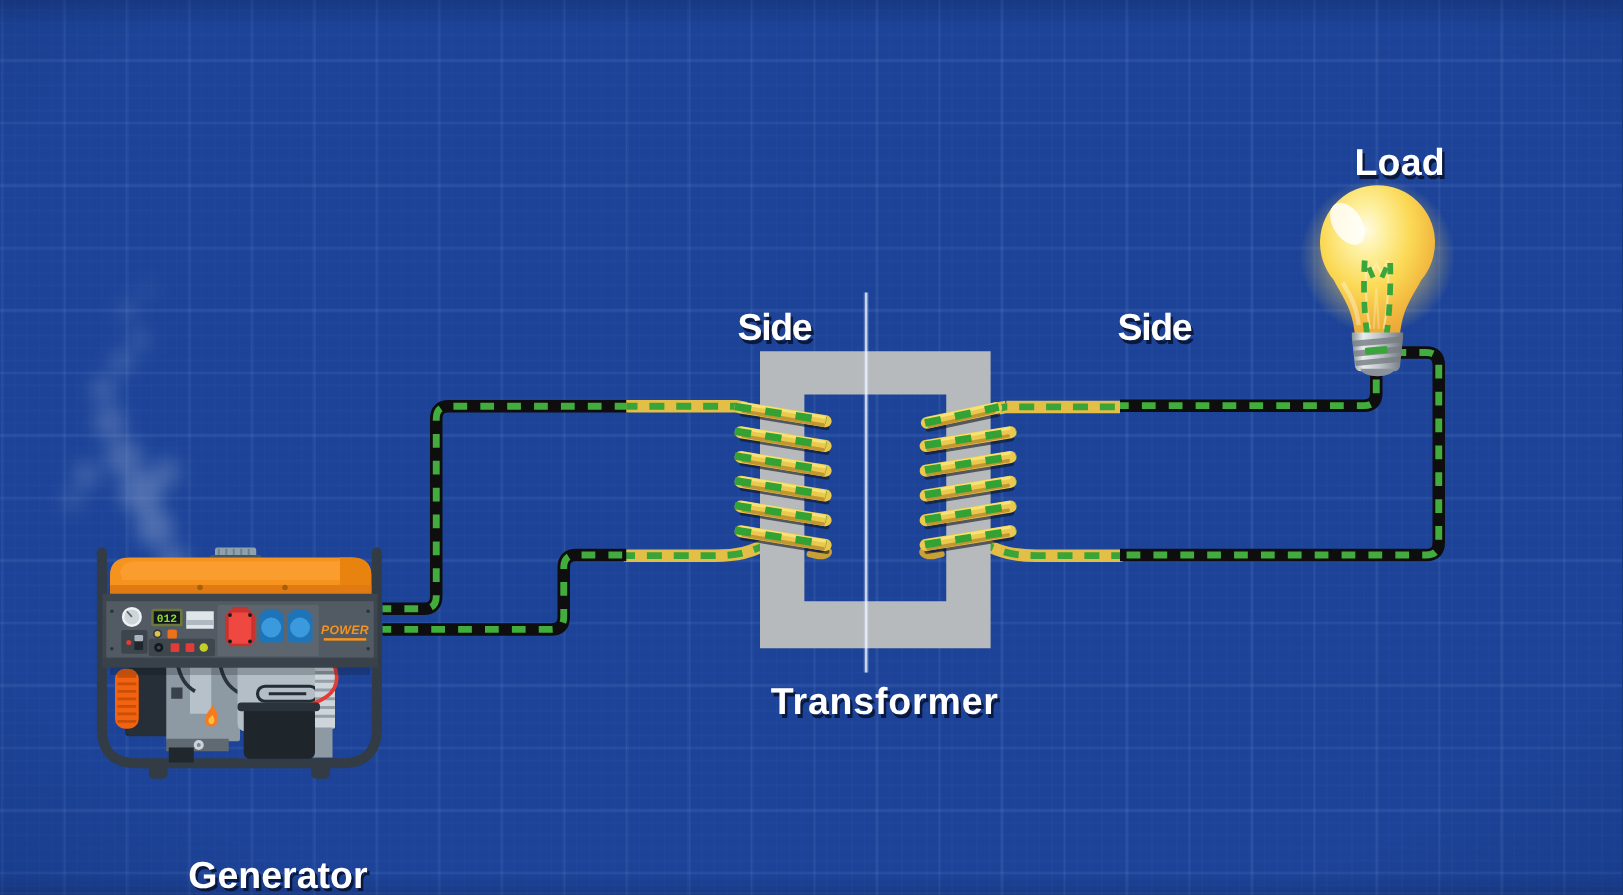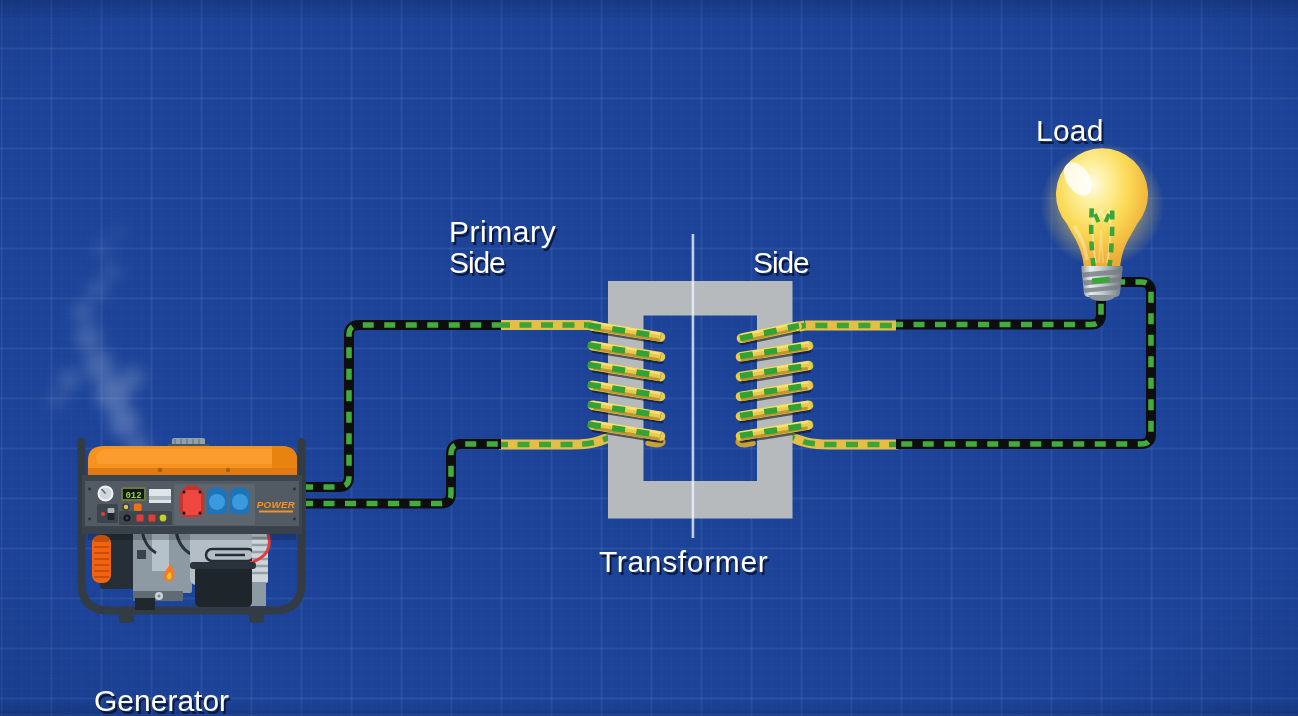--- a/index.html
+++ b/index.html
@@ -12,21 +12,21 @@
     repeating-linear-gradient(to bottom, rgba(175,205,255,.025) 0 1px, rgba(0,0,0,0) 1px 10px);
   background-position:1px -2px;
   font-family:"Liberation Sans",sans-serif;
 }
 #vig{position:absolute;left:0;top:0;width:1298px;height:716px;
   background:
    radial-gradient(112% 122% at 50% 46%, rgba(0,0,0,0) 50%, rgba(6,16,50,.46) 100%),
    linear-gradient(to bottom, rgba(6,16,50,.20) 0, rgba(6,16,50,0) 22px),
    linear-gradient(to top, rgba(6,16,50,.18) 0, rgba(6,16,50,0) 16px);
   pointer-events:none;}
-.label{position:absolute;color:#fff;font-weight:normal;text-align:left;
+.label{position:absolute;color:#fff;font-weight:bold;text-align:right;
   text-shadow:2px 3px 0 rgba(9,20,52,.9);line-height:31px;}
 svg{position:absolute;left:0;top:0;}
 </style>
 </head>
 <body>
 <div id="stage">
   <svg width="1298" height="716" viewBox="0 0 1298 716">
 
     <defs>
       <filter id="blur8" x="-60%" y="-60%" width="220%" height="220%">
@@ -278,18 +278,18 @@
 
       <path d="M1081.5 266 h41 v4 l-2.5 23 q-0.5 4 -5 4 h-26 q-4.5 0 -5 -4 l-2.5 -23 Z" fill="url(#metal)"></path>
       <path d="M1082 272.5 l40 -3.5 l-0.6 5 l-38.8 3.4 Z" fill="#757d83" opacity="0.8"></path>
       <path d="M1083 280.5 l38 -3.5 l-0.6 5 l-36.8 3.4 Z" fill="#757d83" opacity="0.8"></path>
       <path d="M1084 288.5 l36 -3.5 l-0.6 4.5 l-34.8 3.2 Z" fill="#757d83" opacity="0.8"></path>
       <path d="M1088 295 h28 q-2.5 6 -14 6 q-11.5 0 -14 -6 Z" fill="#89929a"></path>
       <rect x="1092" y="277.5" width="18" height="5.6" rx="1" fill="#3aa53a" transform="rotate(-5 1101 280)"></rect>
     </g>
   </svg>
   <div id="vig"></div>
-  <div class="label" style="left:449px;top:216px;width:200px;font-size:30px;"><span style="letter-spacing:0.55px;">Primary</span><br><span style="letter-spacing:-1.1px;">Side</span></div>
+  <div class="label" style="left:449px;top:216px;width:200px;font-size:30px;"><br><span style="letter-spacing:-1.1px;">Side</span></div>
   <div class="label" style="left:753px;top:216px;width:200px;font-size:30px;"><br><span style="letter-spacing:-1.1px;">Side</span></div>
   <div class="label" style="left:1036px;top:115px;width:120px;font-size:30px;"><span style="letter-spacing:0.2px;">Load</span></div>
   <div class="label" style="left:599px;top:546px;width:200px;font-size:30px;"><span style="letter-spacing:0.66px;">Transformer</span></div>
   <div class="label" style="left:94px;top:641px;width:200px;font-size:30px;margin-top:44px;">Generator</div>
 </div>
 
 </body></html>

